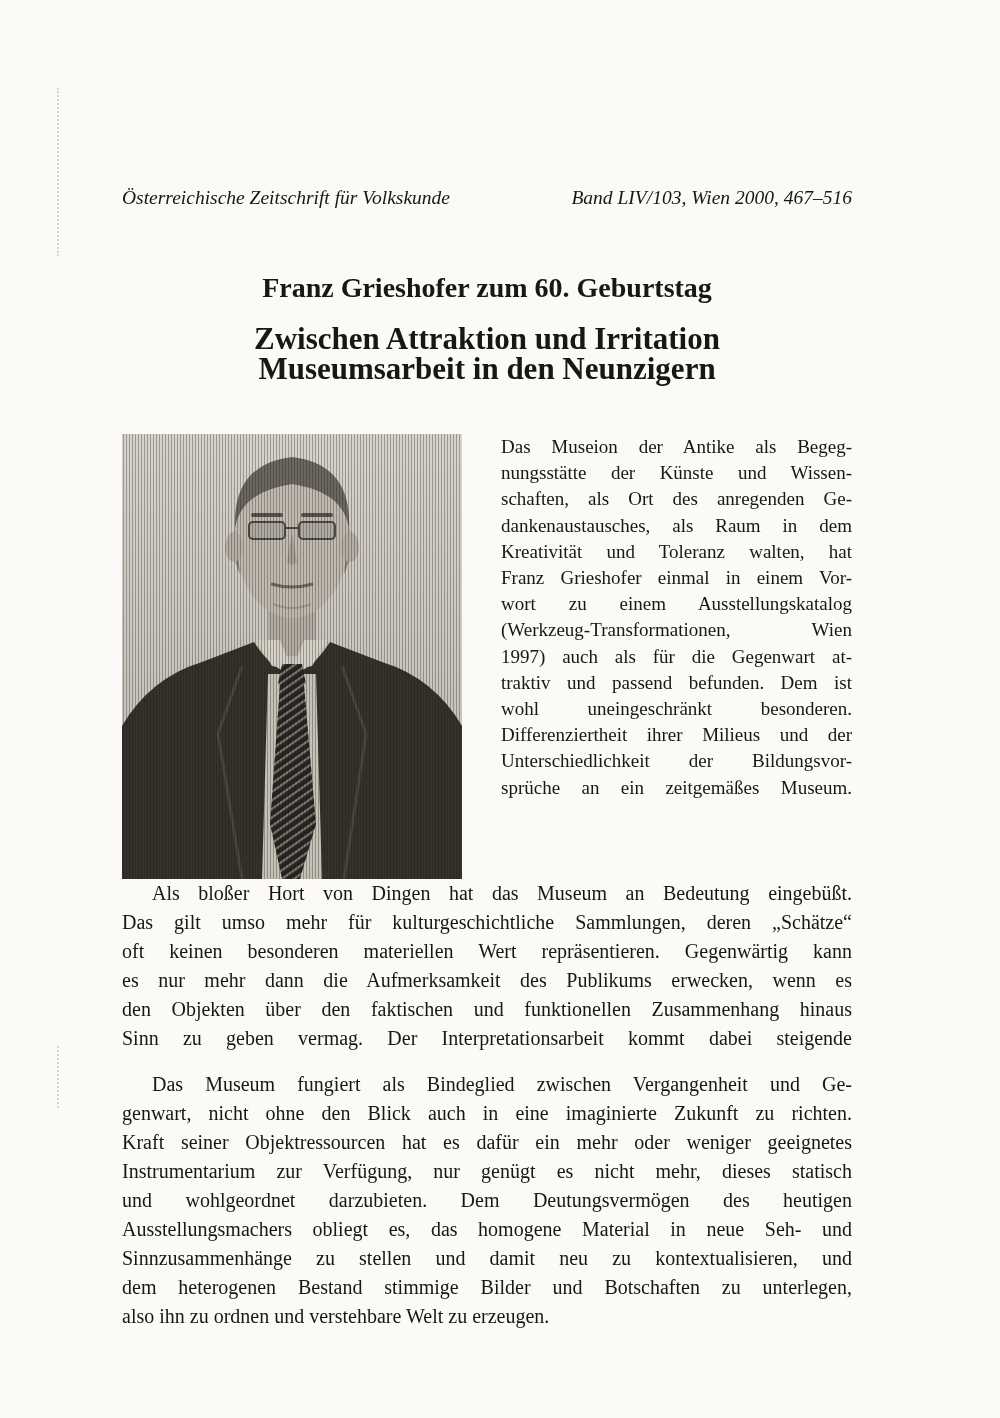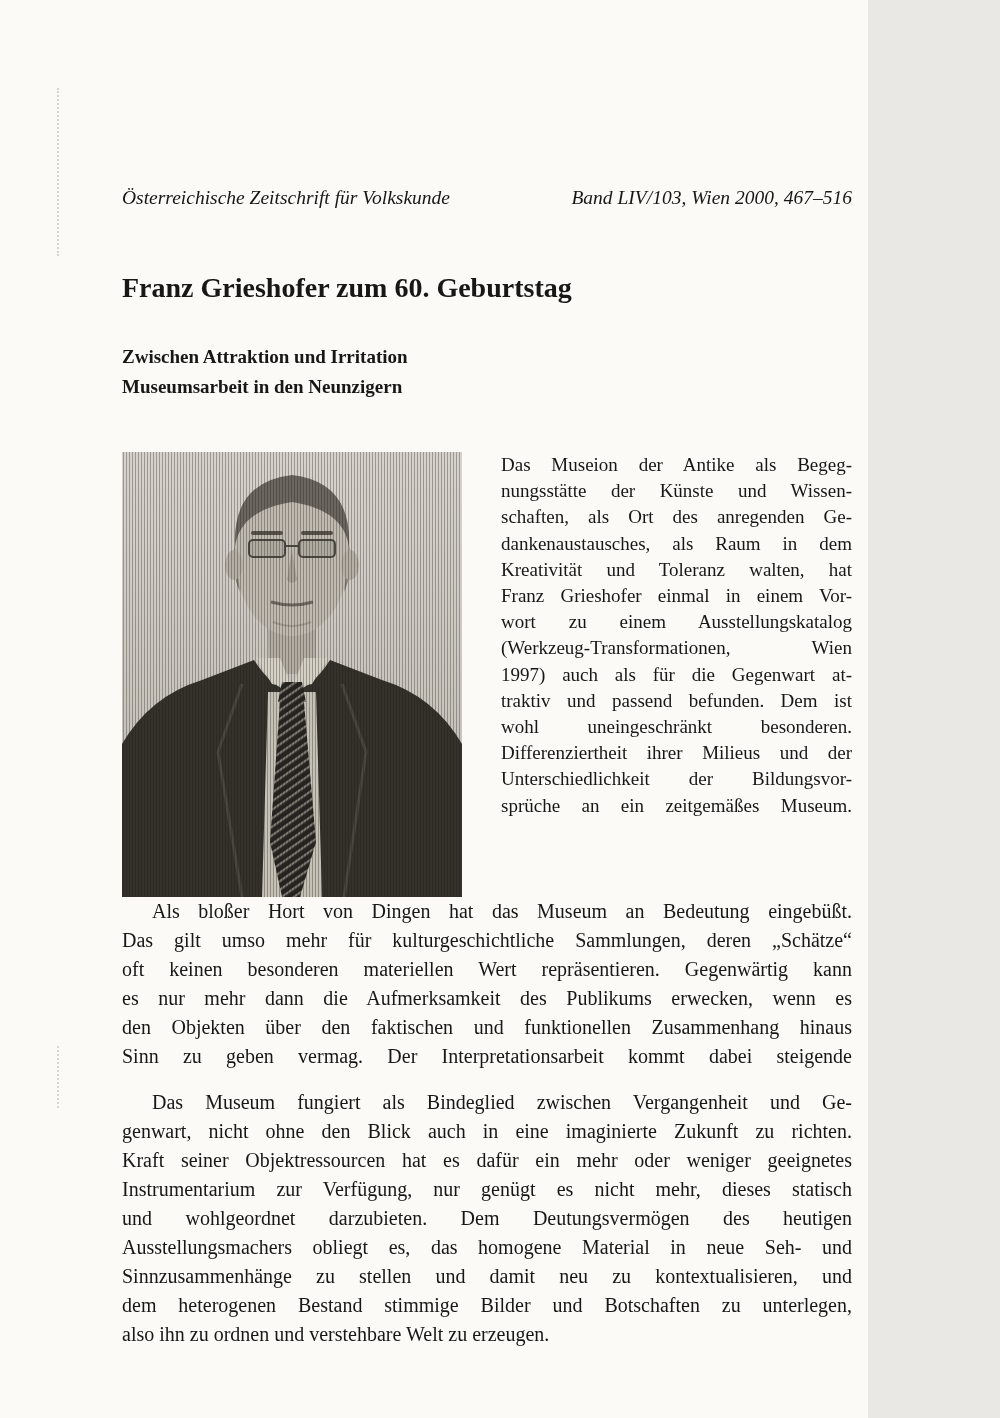--- a/index.html
+++ b/index.html
@@ -1,42 +1,42 @@
 <!DOCTYPE html>
 <html><head>
 <meta charset="utf-8">
 <style>
   * { margin:0; padding:0; box-sizing:border-box; }
   html,body { background:#e9e8e4; }
   body { width:1000px; height:1418px; }
   .page {
-    position:relative; width:868px; height:1418px;
+    position:relative; width:1000px; height:1418px;
     background:#fbfaf7; overflow:hidden;
     font-family:"Liberation Serif","DejaVu Serif",serif;
     color:#181715;
   }
   .artifact { position:absolute; border-left:2px dotted #c9c7c1; opacity:.7; }
   .a1 { left:57px; top:88px;  height:168px; }
   .a2 { left:57px; top:1046px; height:62px; }
 
   .content { position:absolute; left:122px; top:0; width:730px; }
 
   .header-row {
     margin-top:186px; display:flex; justify-content:space-between;
     font-style:italic; font-size:19.5px; line-height:24px;
   }
 
   .title {
-    margin-top:62px; text-align:left;
+    margin-top:62px; text-align:center;
     font-weight:bold; font-size:28px; line-height:32px;
   }
 
   .subtitle {
-    margin-top:38px; 
-    font-weight:bold; font-size:19px; line-height:30px;
+    margin-top:20px; text-align:center;
+    font-weight:bold; font-size:31px; line-height:30px;
   }
 
   .media-row { margin-top:50px; display:flex; gap:39px; }
 
   .photo { flex:0 0 340px; width:340px; height:445px; }
   .photo svg { display:block; }
 
   .intro { flex:1; font-size:19px; line-height:26.2px; }
 
   .line { text-align:justify; text-align-last:justify; }

